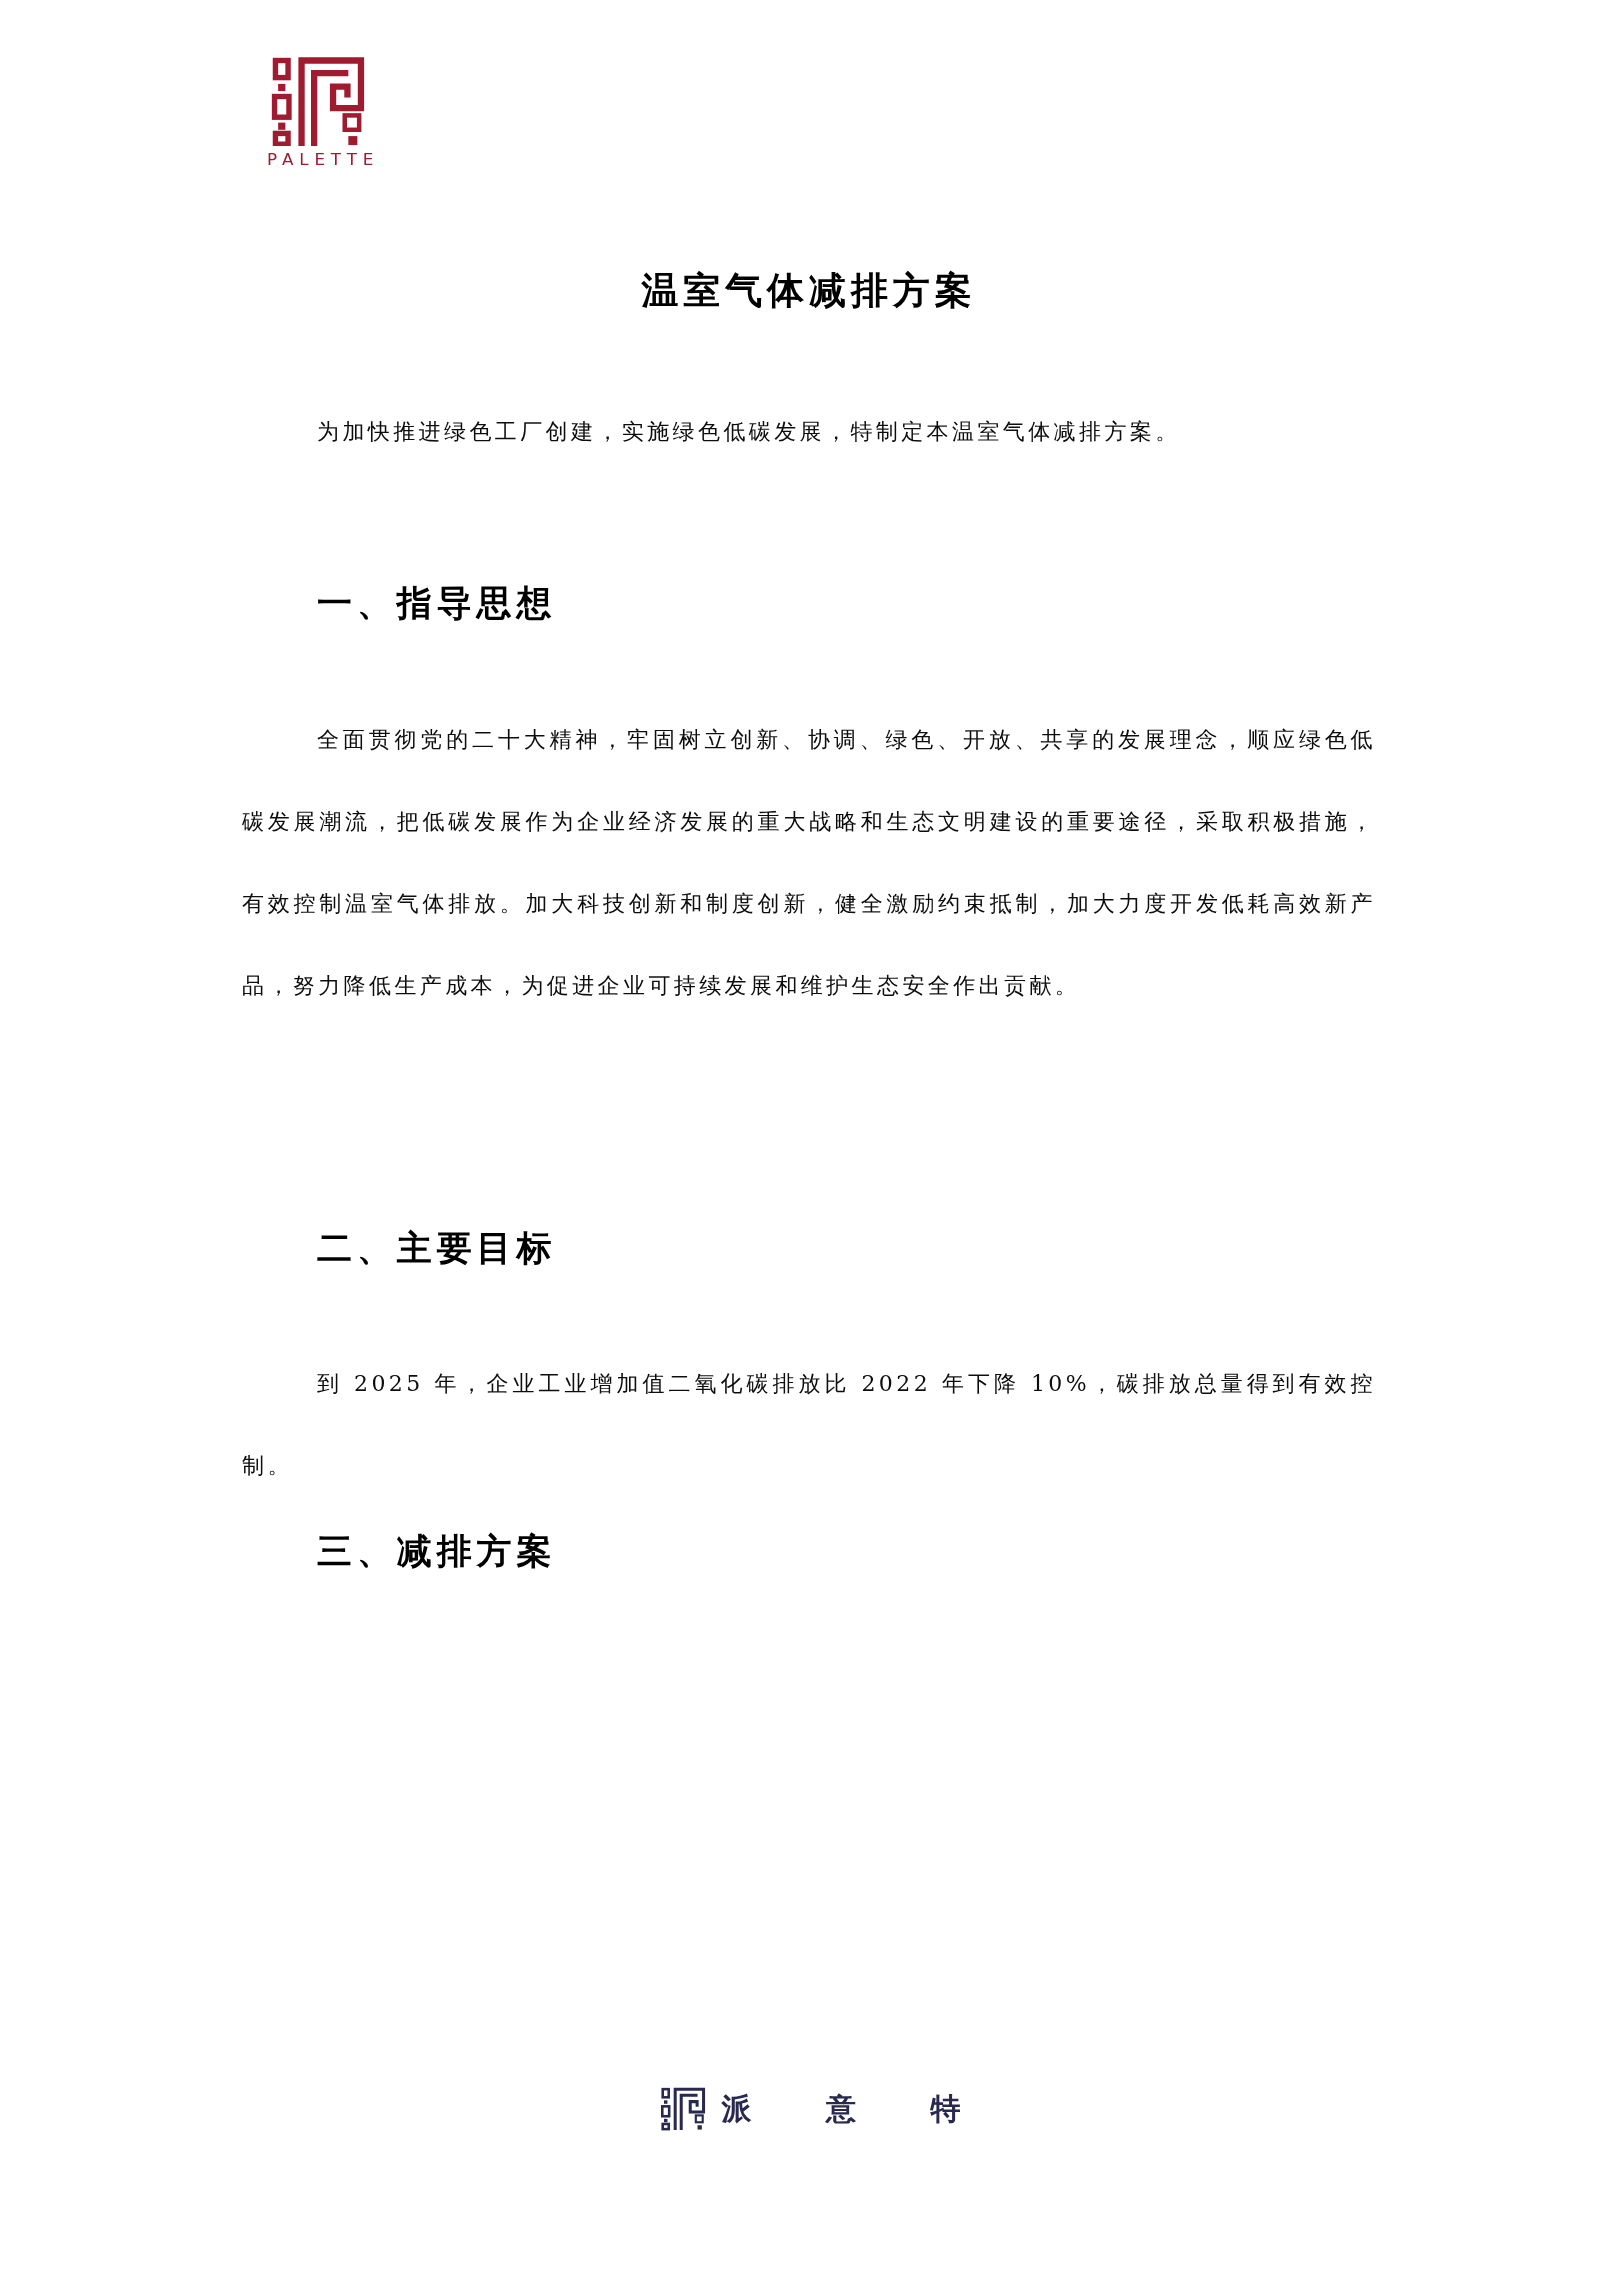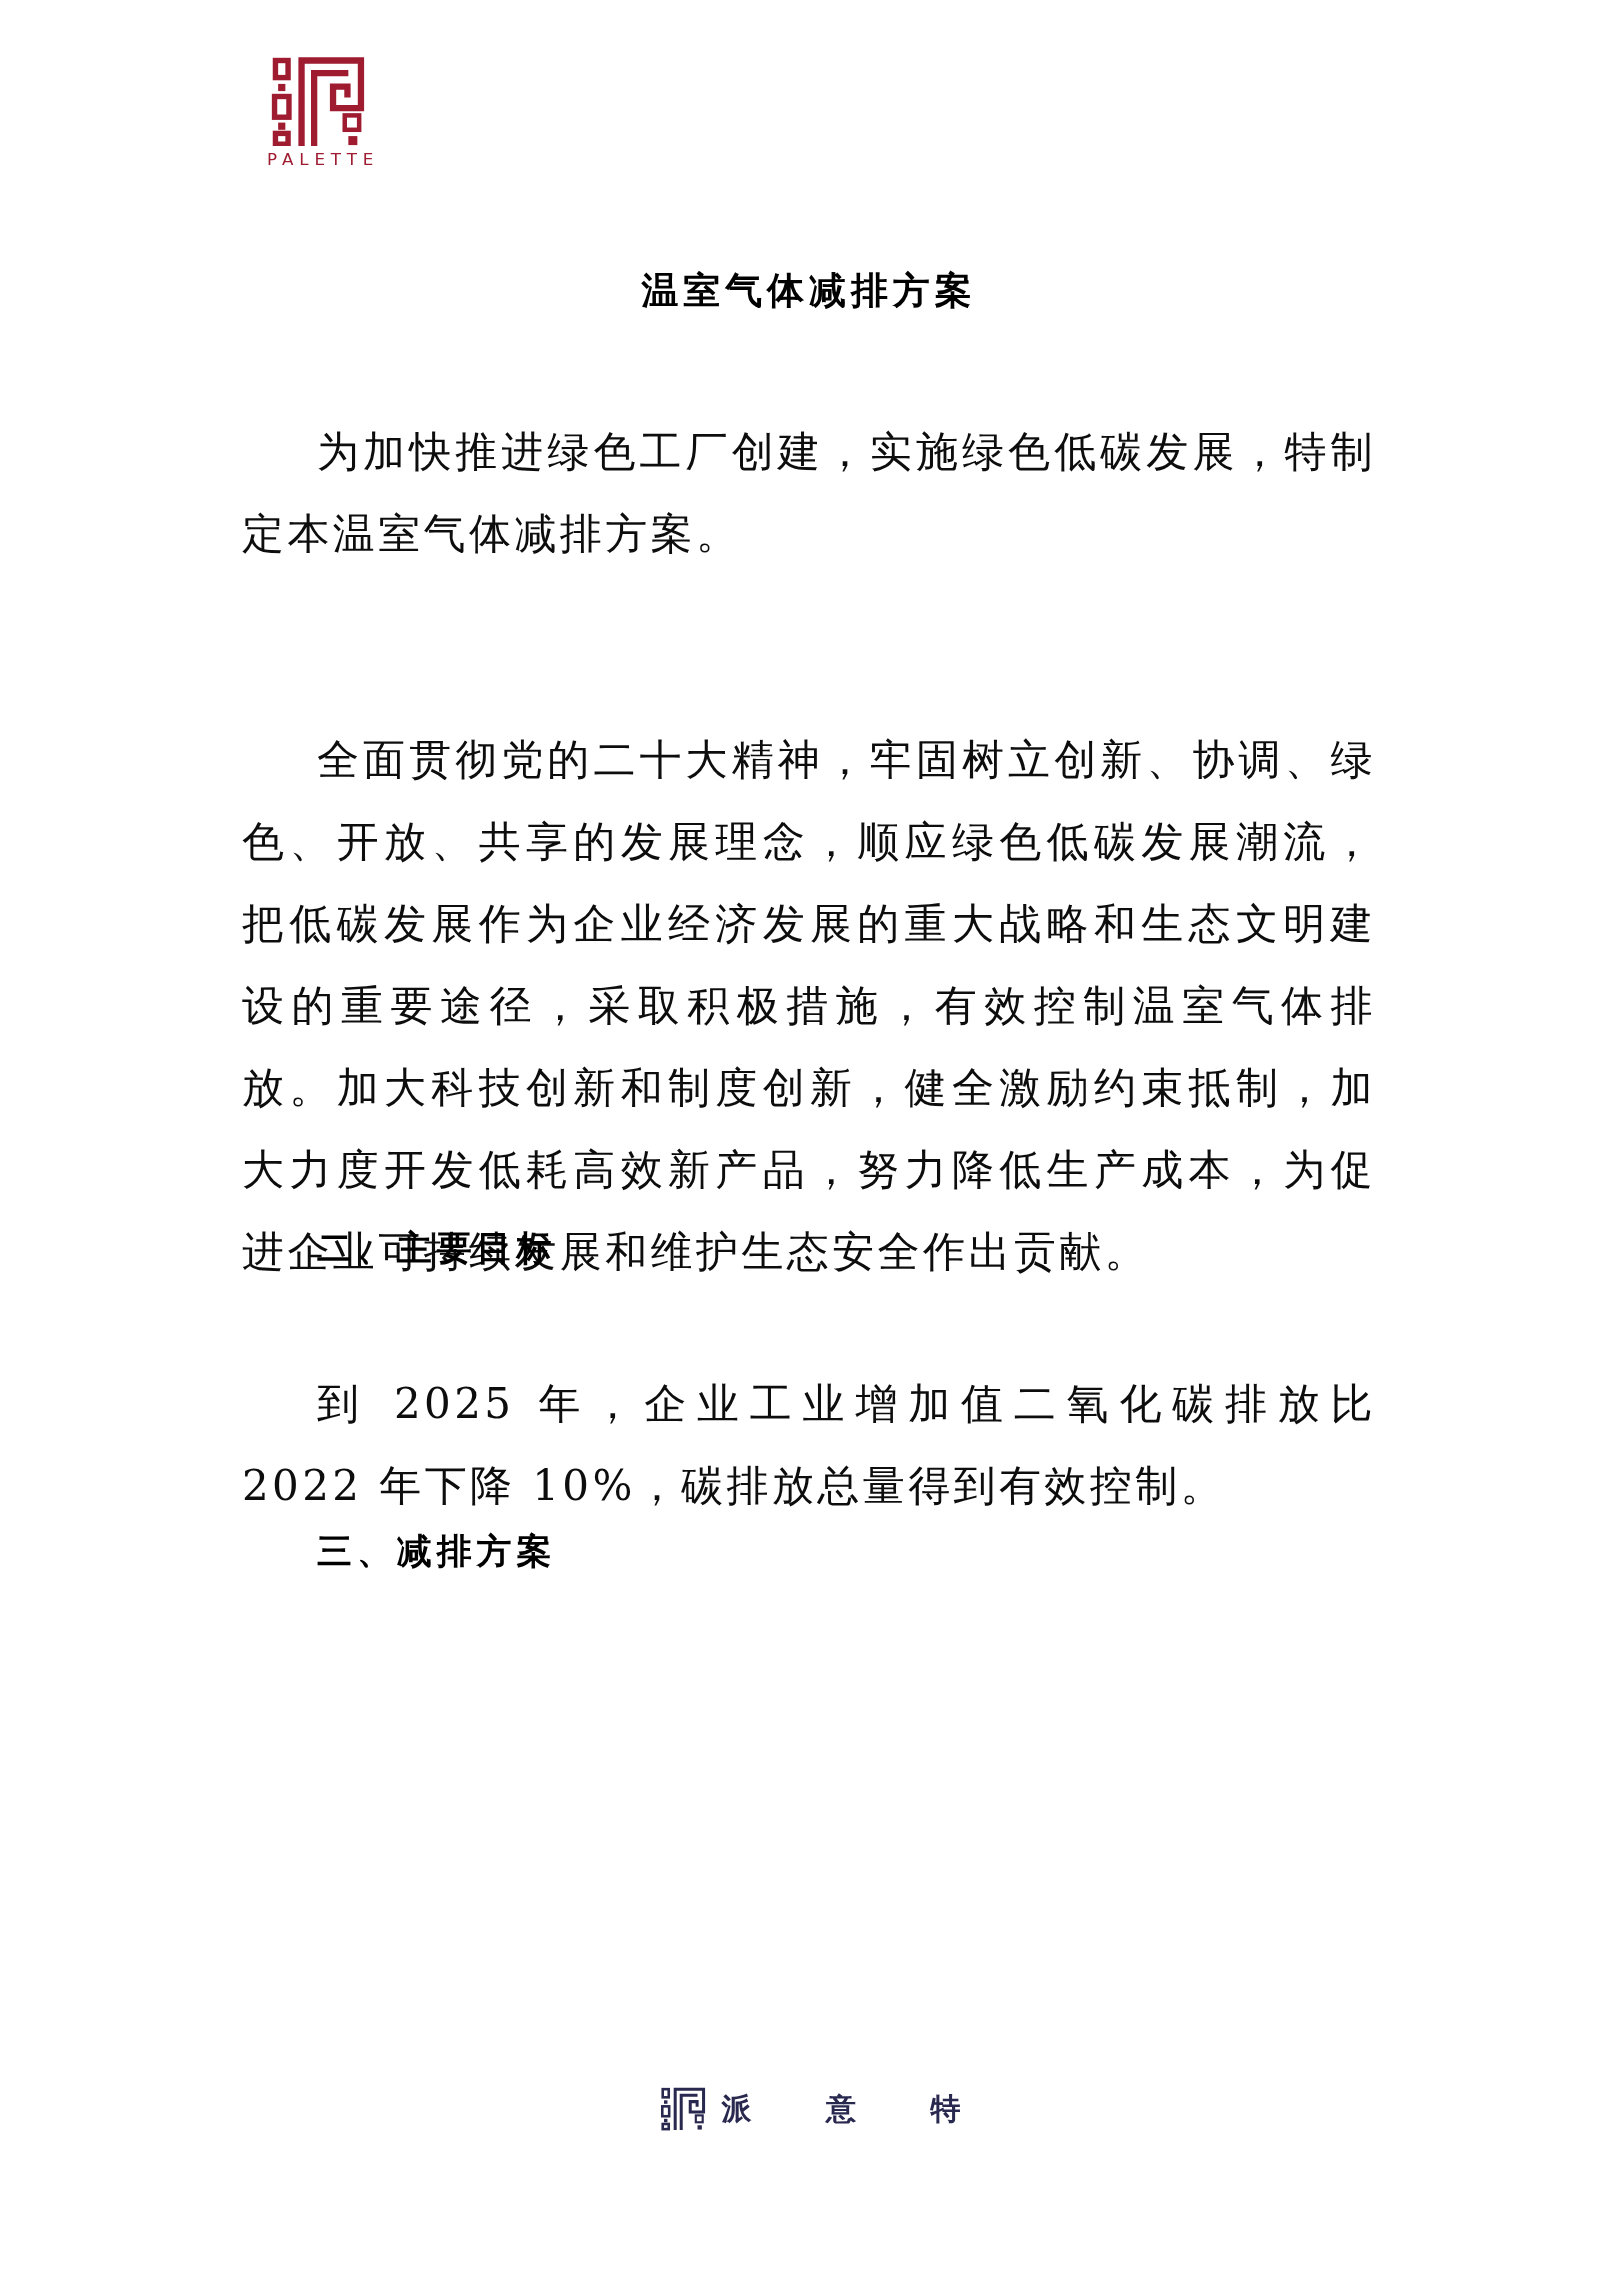--- a/index.html
+++ b/index.html
@@ -31,21 +31,21 @@
     position:absolute;left:242px;top:245px;width:1134px;
     text-align:center;
     font-size:37px;font-weight:bold;
     letter-spacing:4.9px;
     line-height:51px;
     color:#000;
     margin-top:20px;
   }
   .para{
     position:absolute;left:242px;width:1134px;
-    font-size:42px;
+    font-size:22px;
     line-height:82px;
     letter-spacing:3.4px;
     text-align:justify;
     color:#0d0d0d;
   }
   .para.indent{text-indent:75px;}
   .heading{
     position:absolute;left:242px;width:1134px;
     text-indent:75px;
     font-family:"DejaVu Sans", sans-serif;
@@ -105,20 +105,21 @@
       <rect x="81" y="66" width="16" height="16" fill="none" stroke="#9E1B30" stroke-width="5"></rect>
       <rect x="85" y="89" width="10" height="10" fill="#9E1B30"></rect>
     </svg>
     <span class="wordmark">PALETTE</span>
   </div>
 
   <div class="doc-title">温室气体减排方案</div>
 
   <p id="p1" class="para indent">为加快推进绿色工厂创建，实施绿色低碳发展，特制定本温室气体减排方案。</p>
 
+  <div id="h1" class="heading">一、指导思想</div>
   <p id="p2" class="para indent">全面贯彻党的二十大精神，牢固树立创新、协调、绿色、开放、共享的发展理念，顺应绿色低碳发展潮流，把低碳发展作为企业经济发展的重大战略和生态文明建设的重要途径，采取积极措施，有效控制温室气体排放。加大科技创新和制度创新，健全激励约束抵制，加大力度开发低耗高效新产品，努力降低生产成本，为促进企业可持续发展和维护生态安全作出贡献。</p>
 
   <div id="h2" class="heading">二、主要目标</div>
   <p id="p3" class="para indent">到 2025 年，企业工业增加值二氧化碳排放比 2022 年下降 10%，碳排放总量得到有效控制。</p>
 
   <div id="h3" class="heading">三、减排方案</div>
 
   <div id="footer-brand">
     <svg width="46" height="49" viewBox="0 0 107 100" aria-hidden="true">
       <g fill="none" stroke="#29284F" stroke-width="6">

